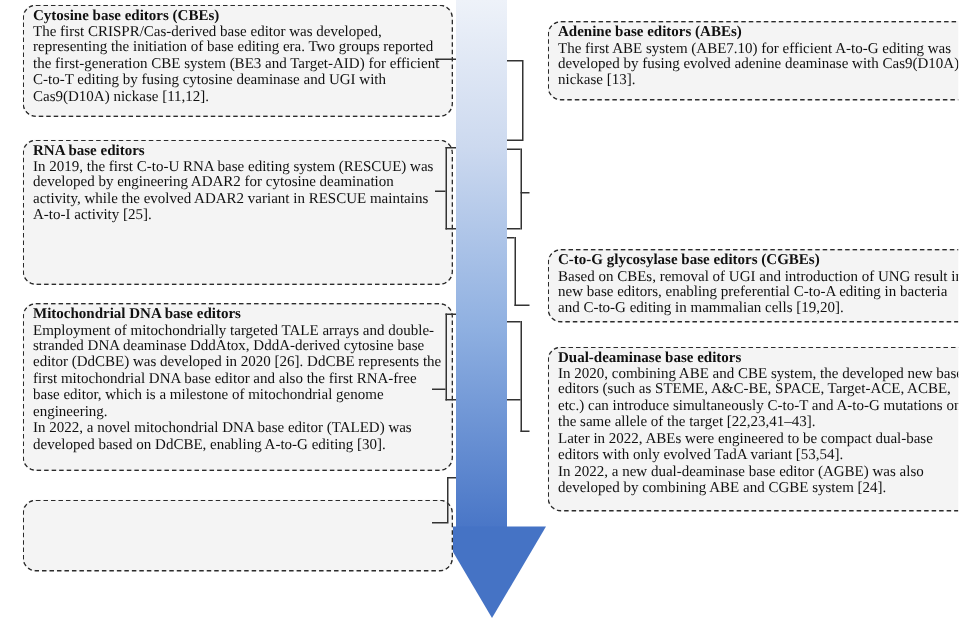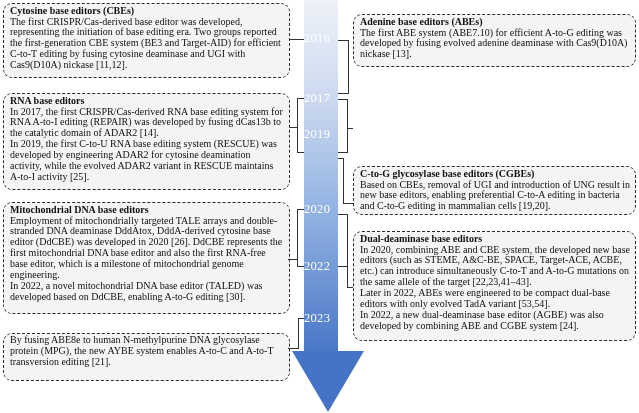--- a/index.html
+++ b/index.html
@@ -1,31 +1,31 @@
 <!DOCTYPE html>
 <html><head>
 <meta charset="utf-8">
 <style>
   html,body{margin:0;padding:0;background:#fff;}
   .stage{position:relative;width:639px;height:413px;background:#ffffff;
          font-family:"Liberation Serif",serif;overflow:hidden;}
   .box{position:absolute;box-sizing:border-box;background:#f4f4f4;
        border:1.4px dashed #2b2b2b;border-radius:9px;
-       padding:1px 5px 2px 6px;color:#101010;}
+       padding:1px 5px 2px 6px;color:#101010;margin-left:12px;}
   .box-left{left:3px;width:287px;}
   .box-right{left:353px;width:283px;}
   .box .title{font-weight:bold;font-size:10px;line-height:11.5px;}
   .box .para{font-size:10px;line-height:10.9px;}
   .bar{position:absolute;left:304px;top:0;width:34px;height:352px;
        background:linear-gradient(180deg,#eef2f9 0%,#ccd9ef 28%,#8fb0e1 62%,#4976c7 100%);}
   .arrowhead{position:absolute;left:292px;top:351px;width:0;height:0;
        border-left:36px solid transparent;border-right:36px solid transparent;
        border-top:61px solid #4573c5;}
   .year{position:absolute;left:304px;width:18px;text-align:center;
-        color:#ffffff;font-size:12.5px;line-height:14px;letter-spacing:.3px;}
+        color:#ffffff;font-size:12.5px;line-height:14px;letter-spacing:.3px;padding-left:35px;}
   .ln{position:absolute;background:#333;}
 </style>
 </head>
 <body>
 
 <div class="stage">
 
   <div class="bar"></div>
   <div class="arrowhead"></div>
 
@@ -36,32 +36,30 @@
   <div class="year" style="top:259px">2022</div>
   <div class="year" style="top:311px">2023</div>
 
   <div class="box box-left" style="top:3px;min-height:75px">
     <div class="title">Cytosine base editors (CBEs)</div>
     <div class="para">The first CRISPR/Cas-derived base editor was developed, representing the initiation of base editing era. Two groups reported the first-generation CBE system (BE3 and Target-AID) for efficient C-to-T editing by fusing cytosine deaminase and UGI with Cas9(D10A) nickase [11,12].</div>
   </div>
 
   <div class="box box-left" style="top:93px;min-height:97px">
     <div class="title">RNA base editors</div>
-    <div class="para">In 2017, the first CRISPR/Cas-derived RNA base editing system for RNA A-to-I editing (REPAIR) was developed by fusing dCas13b to the catalytic domain of ADAR2 [14].</div>
     <div class="para">In 2019, the first C-to-U RNA base editing system (RESCUE) was developed by engineering ADAR2 for cytosine deamination activity, while the evolved ADAR2 variant in RESCUE maintains A-to-I activity [25].</div>
   </div>
 
   <div class="box box-left" style="top:202px;min-height:112px">
     <div class="title">Mitochondrial DNA base editors</div>
     <div class="para">Employment of mitochondrially targeted TALE arrays and double-stranded DNA deaminase DddAtox, DddA-derived cytosine base editor (DdCBE) was developed in 2020 [26]. DdCBE represents the first mitochondrial DNA base editor and also the first RNA-free base editor, which is a milestone of mitochondrial genome engineering.</div>
     <div class="para">In 2022, a novel mitochondrial DNA base editor (TALED) was developed based on DdCBE, enabling A-to-G editing [30].</div>
   </div>
 
   <div class="box box-left" style="top:333px;min-height:48px">
-    <div class="para">By fusing ABE8e to human N-methylpurine DNA glycosylase protein (MPG), the new AYBE system enables A-to-C and A-to-T transversion editing [21].</div>
   </div>
 
   <div class="box box-right" style="top:14px;min-height:53px">
     <div class="title">Adenine base editors (ABEs)</div>
     <div class="para">The first ABE system (ABE7.10) for efficient A-to-G editing was developed by fusing evolved adenine deaminase with Cas9(D10A) nickase [13].</div>
   </div>
 
 
   <div class="box box-right" style="top:166px;min-height:49px">
     <div class="title">C-to-G glycosylase base editors (CGBEs)</div>

